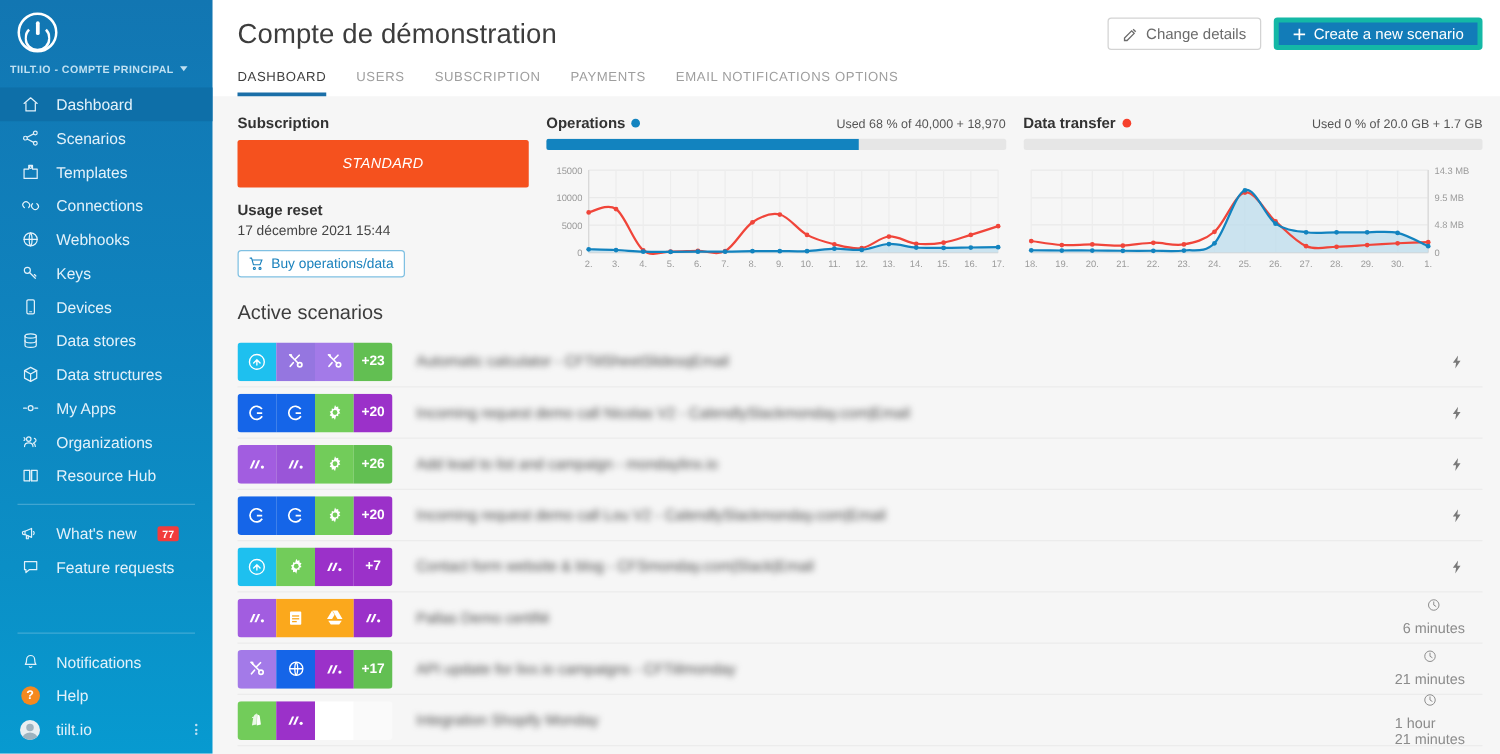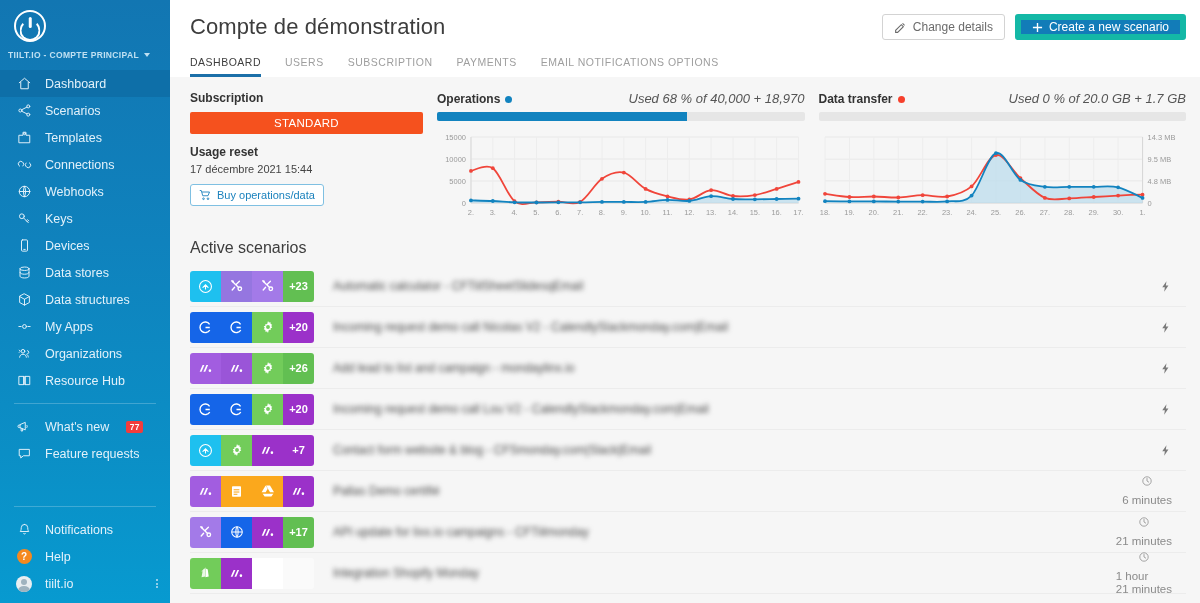--- a/index.html
+++ b/index.html
@@ -83,53 +83,53 @@
   .topbar { background: #fff; padding: 14px 14px 0 20px; }
   .topbar-row { display: flex; align-items: flex-start; }
   .page-title { font-size: 22px; color: #3d3d3d; font-weight: normal; letter-spacing: .1px; }
   .top-actions { margin-left: auto; display: flex; gap: 10px; align-items: center; }
   .btn {
     font-size: 12px; border-radius: 3px; height: 26px; padding: 0 11px;
     display: inline-flex; align-items: center; gap: 6px; cursor: pointer;
     font-family: "Liberation Sans", sans-serif; white-space: nowrap;
   }
   .btn-outline { background: #fff; border: 1px solid #d3d3d3; color: #6b6b6b; }
-  .btn-primary { background: #127cb8; border: 6px solid #14b8a6; color: #fff; }
+  .btn-primary { background: #127cb8; border: 4px solid #14b8a6; color: #fff; }
   .tabs { display: flex; gap: 24px; margin-top: 16px; }
   .tab {
     font-size: 10.5px; letter-spacing: .5px; color: #9e9e9e; cursor: pointer;
     padding-bottom: 6px; border-bottom: 3px solid transparent;
   }
   .tab.active { color: #3d3d3d; border-bottom-color: #1b6fa8; font-weight: normal; }
 
   .content { padding: 14px 14px 0 20px; }
 
   
   .stats { display: flex; gap: 14px; }
   .col-sub { width: 233px; flex: 0 0 233px; }
   .sec-title { font-size: 12px; font-weight: bold; color: #333; }
   .std-bar {
-    margin-top: 7px; height: 22px; background: #f5511e; color: #fff;
+    margin-top: 7px; height: 38px; background: #f5511e; color: #fff;
     display: flex; align-items: center; justify-content: center;
-    font-size: 11.5px; border-radius: 2px; letter-spacing: .3px;
+    font-size: 11.5px; border-radius: 2px; letter-spacing: .3px; font-style: italic;
   }
   .usage-reset { margin-top: 11px; font-size: 12px; font-weight: bold; color: #333; }
   .usage-date { margin-top: 4px; font-size: 11px; color: #444; }
   .buy-btn {
     margin-top: 9px; display: inline-flex; align-items: flex-end; gap: 6px;
     border: 1px solid #7fc0e2; color: #1b82bd; background: #fff;
     font-size: 11px; padding: 4px 8px; border-radius: 3px; cursor: pointer;
   }
 
   .col-chart { flex: 1; display: flex; gap: 14px; }
   .chart-block { flex: 1; min-width: 0; }
   .chart-head { display: flex; align-items: baseline; }
   .chart-head .lbl { font-size: 12px; font-weight: bold; color: #333; }
   .dot { width: 7px; height: 7px; border-radius: 50%; display: inline-block; margin-left: 5px; }
-  .chart-head .used { margin-left: auto; font-size: 13px; color: #555; font-style: italic; }
+  .chart-head .used { margin-left: auto; font-size: 10px; color: #555; }
   .prog { height: 9px; border-radius: 2px; background: #e6e6e6; margin-top: 6px; overflow: hidden; }
   .prog > i { display: block; height: 100%; background: #1283bf; }
   .chart-area { margin-top: 10px; height: 88px; position: relative; }
   .chart-area svg { display: block; width: 100%; height: 88px; }
 
   
   .as-title { font-size: 16px; color: #3d3d3d; margin: 20px 0 9px 0; font-weight: normal; }
   .scen-list { display: flex; flex-direction: column; }
   .scen-row {
     display: flex; align-items: center; height: 41px; border-bottom: 1px solid #ececec;

